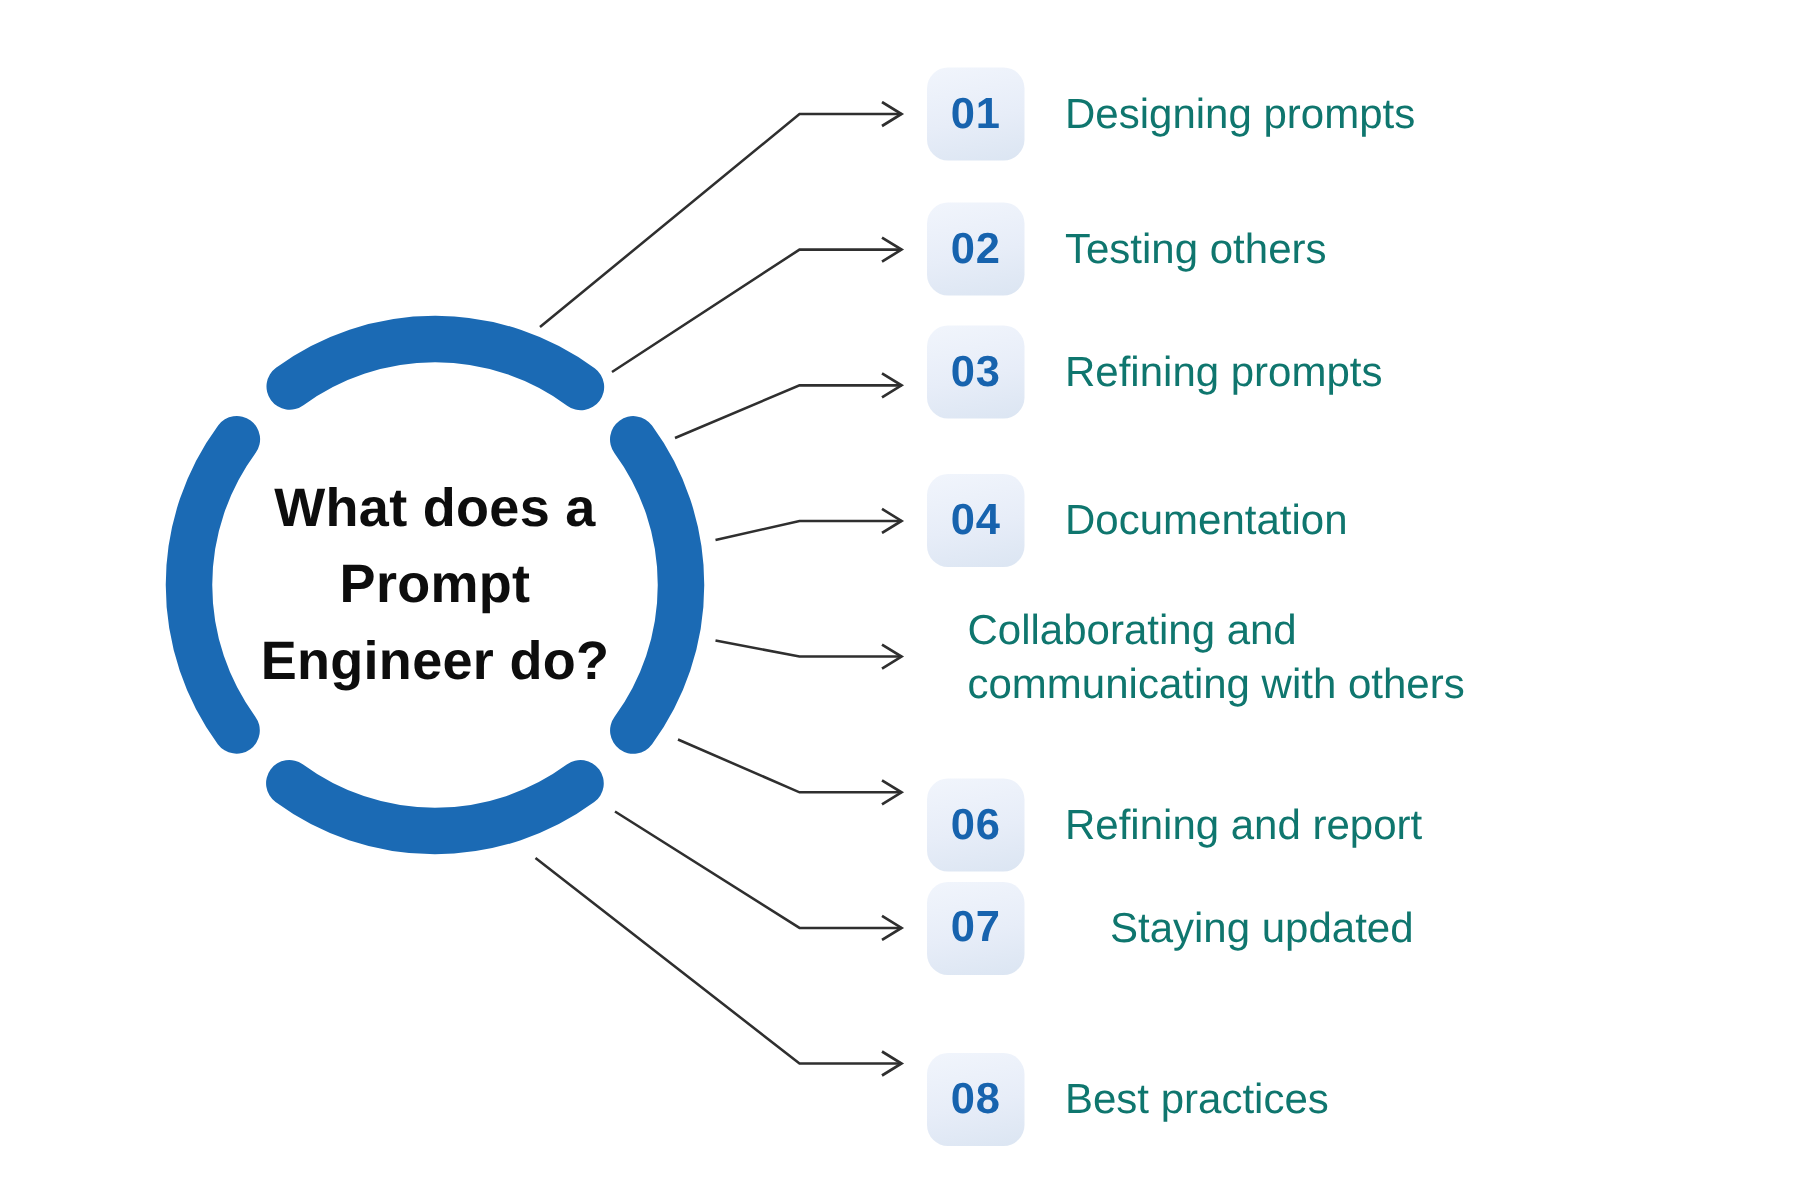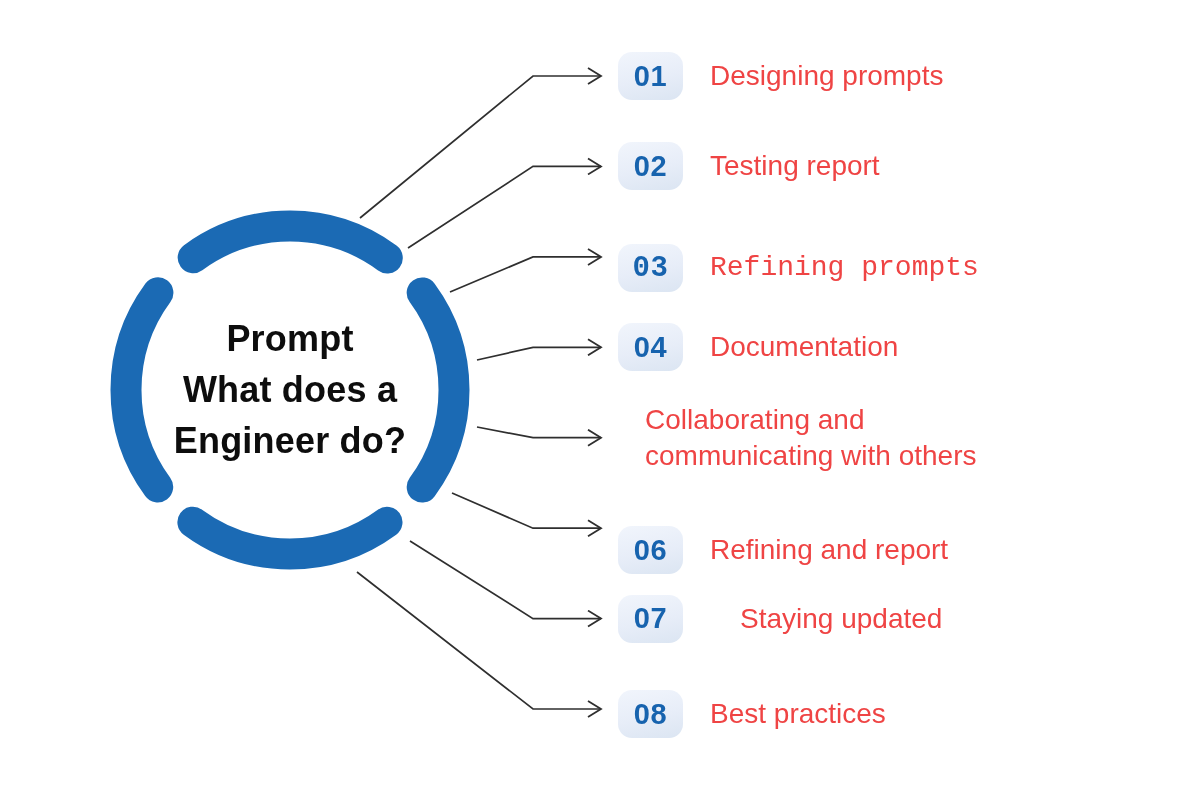--- a/index.html
+++ b/index.html
@@ -40,37 +40,37 @@
     position: absolute;
     display: flex;
     align-items: center;
     height: 90px;
     left: 618px;
     width: 500px;
   }
   .badge {
     flex: 0 0 auto;
     width: 65px;
-    height: 48px;
+    height: 62px;
     border-radius: 14px;
     background: linear-gradient(168deg, #f1f5fc 0%, #e7edf8 55%, #dbe5f2 100%);
     display: flex;
     align-items: center;
     justify-content: center;
     font-size: 29px;
     font-weight: 700;
     letter-spacing: 0.5px;
   }
   .item-label {
     margin-left: 27px;
     width: 400px;
     font-size: 28px;
     font-weight: 500;
     line-height: 36px;
-    color: #ef4444;
+    color: #0f766e;
   }
 </style>
 </head>
 <body>
 
 <div class="canvas">
   <svg class="connectors-svg" id="connectors-svg" width="1200" height="786" viewBox="0 0 1200 786" xmlns="http://www.w3.org/2000/svg">
       <defs>
         <marker id="arrowhead" viewBox="0 0 16 18" markerWidth="16" markerHeight="18" refX="14" refY="9" orient="auto" markerUnits="userSpaceOnUse">
           <path d="M1,1 L14,9 L1,17" fill="none" stroke="#2f2f2f" stroke-width="1.8"></path>
@@ -81,51 +81,51 @@
       <polyline points="408,248 533,166.4 601,166.4" fill="none" stroke="#2f2f2f" stroke-width="1.7" stroke-linejoin="miter" marker-end="url(#arrowhead)"></polyline>
       <polyline points="450,292 533,256.9 601,256.9" fill="none" stroke="#2f2f2f" stroke-width="1.7" stroke-linejoin="miter" marker-end="url(#arrowhead)"></polyline>
       <polyline points="477,360 533,347.3 601,347.3" fill="none" stroke="#2f2f2f" stroke-width="1.7" stroke-linejoin="miter" marker-end="url(#arrowhead)"></polyline>
       <polyline points="477,427 533,437.7 601,437.7" fill="none" stroke="#2f2f2f" stroke-width="1.7" stroke-linejoin="miter" marker-end="url(#arrowhead)"></polyline>
       <polyline points="452,493 533,528.2 601,528.2" fill="none" stroke="#2f2f2f" stroke-width="1.7" stroke-linejoin="miter" marker-end="url(#arrowhead)"></polyline>
       <polyline points="410,541 533,618.6 601,618.6" fill="none" stroke="#2f2f2f" stroke-width="1.7" stroke-linejoin="miter" marker-end="url(#arrowhead)"></polyline>
       <polyline points="357,572 533,709.0 601,709.0" fill="none" stroke="#2f2f2f" stroke-width="1.7" stroke-linejoin="miter" marker-end="url(#arrowhead)"></polyline>
     </svg>
 
   <div class="center-title" id="center-title">
+      <div>What does a</div>
       <div>Prompt</div>
-      <div>What does a</div>
       <div>Engineer do?</div>
     </div>
 
   <div id="items-list">
       <div class="item-row" style="top: 31px;">
         <div class="badge" style="color: rgb(23, 99, 174);">01</div>
         <div class="item-label">Designing prompts</div>
       </div>
       <div class="item-row" style="top: 121.43px;">
         <div class="badge" style="color: rgb(23, 99, 174);">02</div>
-        <div class="item-label">Testing report</div>
+        <div class="item-label">Testing others</div>
       </div>
-      <div class="item-row" style="top: 223px; font-family: Liberation Mono, monospace;">
+      <div class="item-row" style="top: 203px;">
         <div class="badge" style="color: rgb(23, 99, 174);">03</div>
         <div class="item-label">Refining prompts</div>
       </div>
       <div class="item-row" style="top: 302.29px;">
         <div class="badge" style="color: rgb(23, 99, 174);">04</div>
         <div class="item-label">Documentation</div>
       </div>
       <div class="item-row" style="top: 392.72px;">
         <div class="item-label">Collaborating and communicating with others</div>
       </div>
       <div class="item-row" style="top: 505px;">
         <div class="badge" style="color: rgb(23, 99, 174);">06</div>
         <div class="item-label">Refining and report</div>
       </div>
       <div class="item-row" style="top: 573.58px; gap: 30px;">
         <div class="badge" style="color: rgb(23, 99, 174);">07</div>
         <div class="item-label">Staying updated</div>
       </div>
-      <div class="item-row" style="top: 669px;">
+      <div class="item-row" style="top: 688px;">
         <div class="badge" style="color: rgb(23, 99, 174);">08</div>
         <div class="item-label">Best practices</div>
       </div>
     </div>
 </div>
 
 </body></html>

